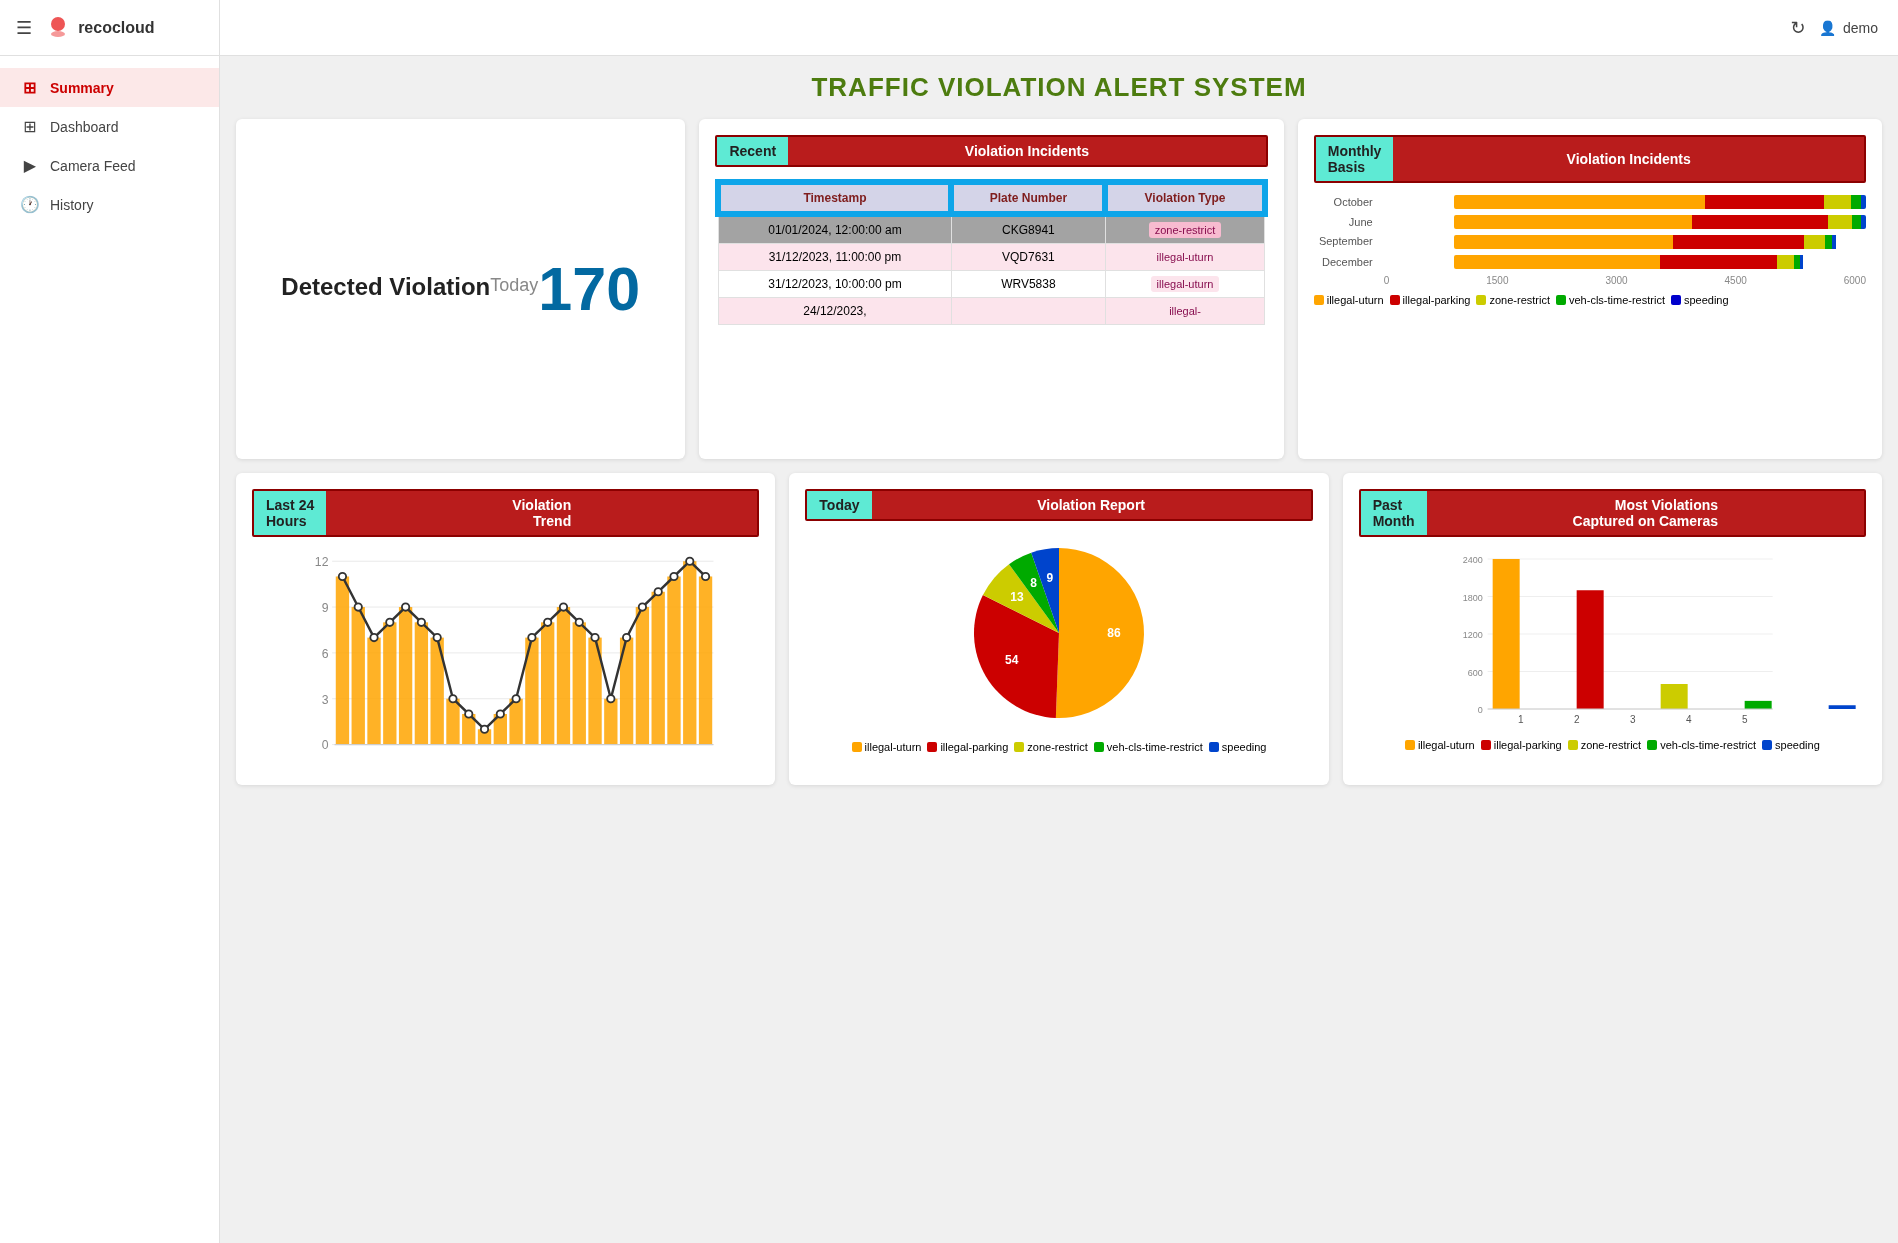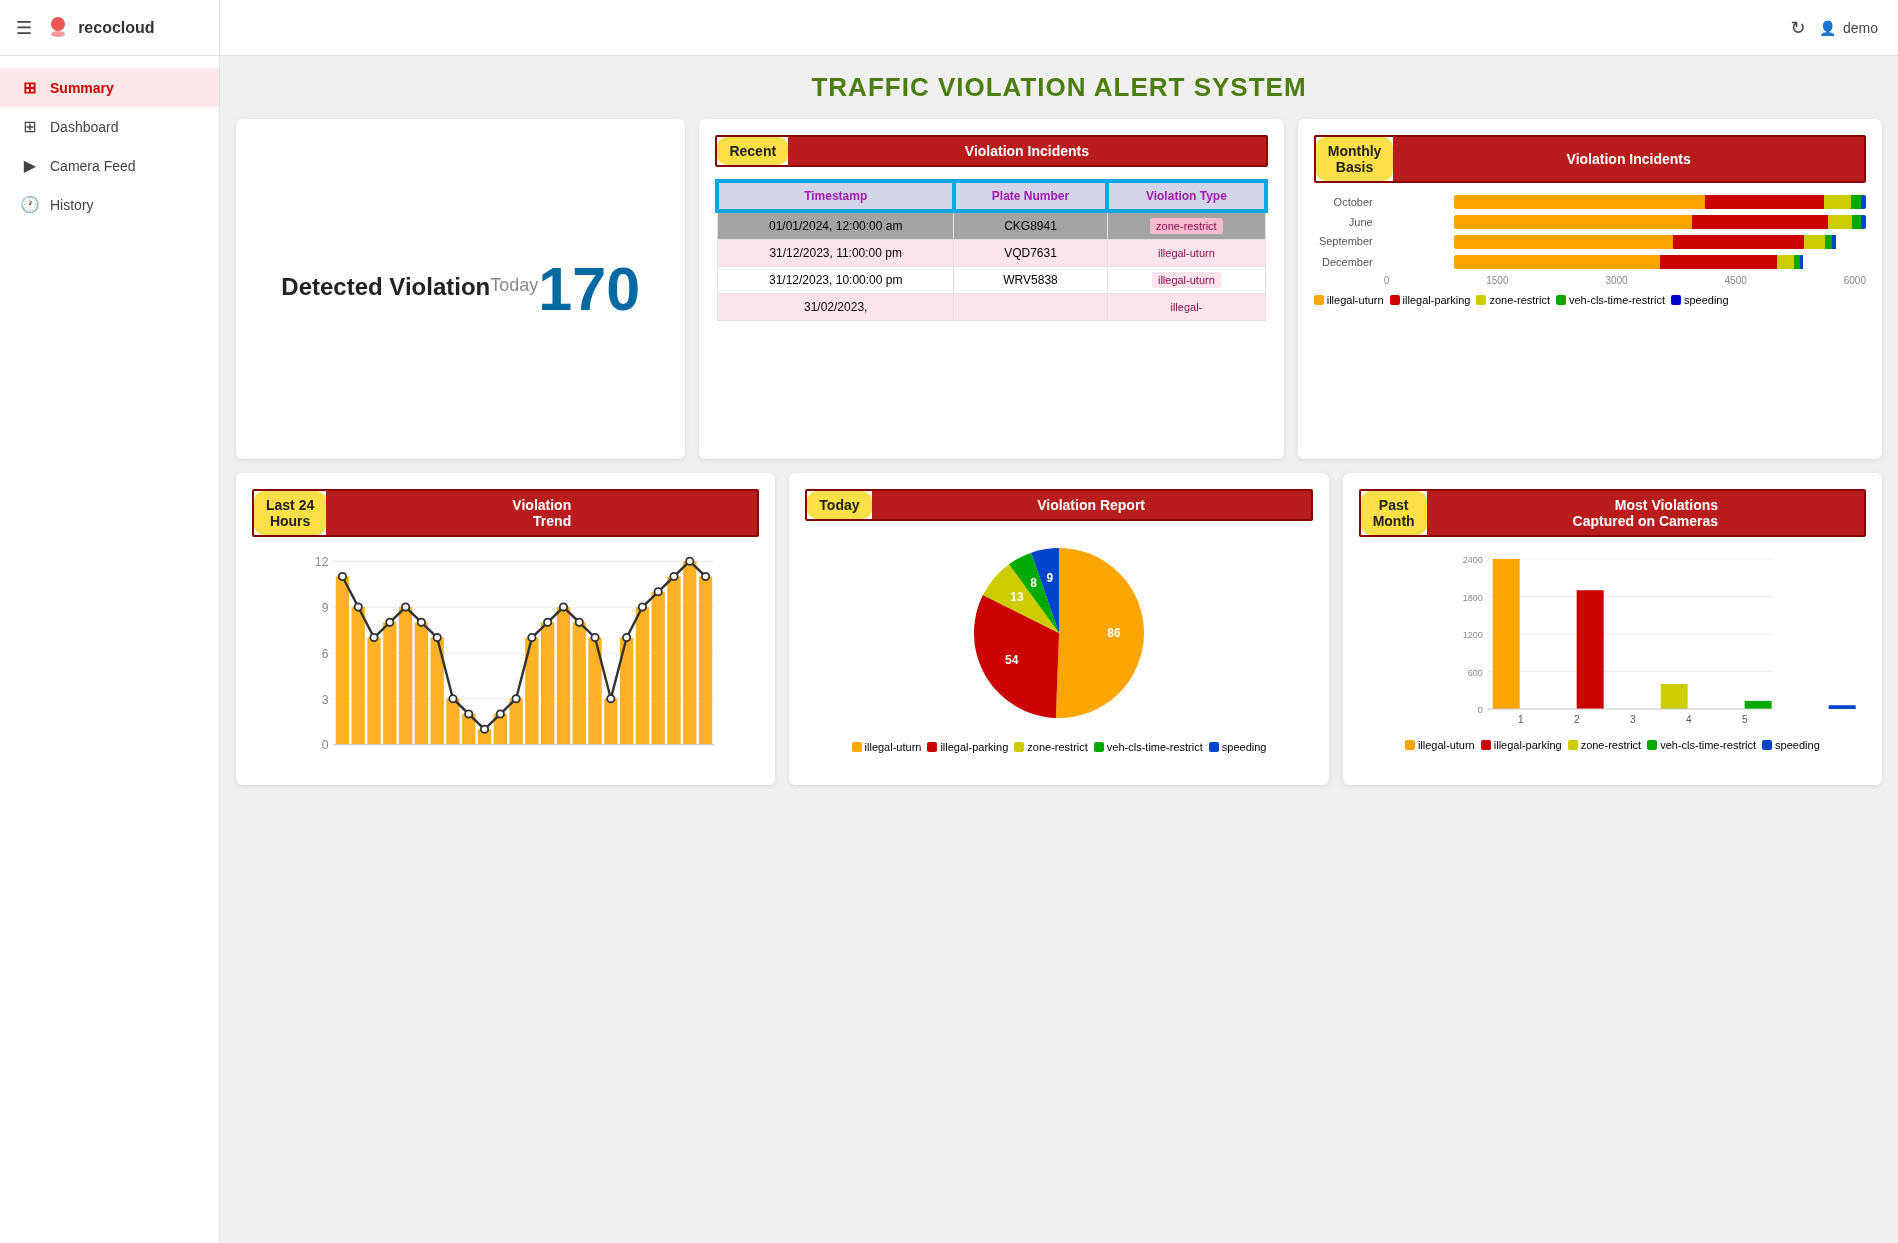--- a/index.html
+++ b/index.html
@@ -93,30 +93,29 @@
 
     
     .card-header-twotone {
       display: flex;
       align-items: stretch;
       margin-bottom: 12px;
       border: 2px solid #8b0000;
       border-radius: 2px;
     }
     .card-header-left {
-      background: #fde047;
+      background: #5eead4;
       color: #222;
       font-weight: 700;
       font-size: 14px;
       padding: 6px 12px;
       display: flex;
       align-items: center;
       justify-content: center;
-      text-align: center;
-      border-radius: 10px;
+      text-align: left;
     }
     .card-header-right {
       background: #b91c1c;
       color: #fff;
       font-weight: 700;
       font-size: 14px;
       padding: 6px 12px;
       flex: 1;
       display: flex;
       align-items: center;
@@ -137,22 +136,22 @@
     .violation-count-number { font-size: 61px; font-weight: 700; color: #0369a1; line-height: 1; }
 
     
     .table-card { min-height: 340px; }
     .violations-table { width: 100%; border-collapse: collapse; font-size: 12px; }
     .violations-table th {
       background: #d4d4e8;
       padding: 6px 8px;
       text-align: center;
       font-weight: 600;
-      color: #a21caf;
-      border: 4px solid #0ea5e9;
+      color: #7f1d1d;
+      border: 6px solid #0ea5e9;
     }
     .violations-table td {
       padding: 6px 8px;
       text-align: center;
       border: 1px solid #e0e0e0;
     }
     .violations-table tr:nth-child(odd) { background: #fff; }
     .violations-table tr:nth-child(even) { background: #fce4ec; }
     .badge-zone { background: #f8bbd0; color: #880e4f; padding: 2px 6px; border-radius: 3px; font-size: 11px; }
     .badge-illegal { background: #fce4ec; color: #880e4f; padding: 2px 6px; border-radius: 3px; font-size: 11px; }
@@ -251,21 +250,21 @@
     <td>31/12/2023, 11:00:00 pm</td>
     <td>VQD7631</td>
     <td><span class="badge-illegal">illegal-uturn</span></td>
   </tr>
                 <tr style="background: rgb(255, 255, 255);">
     <td>31/12/2023, 10:00:00 pm</td>
     <td>WRV5838</td>
     <td><span class="badge-illegal">illegal-uturn</span></td>
   </tr>
                 <tr style="background: rgb(252, 228, 236);">
-    <td>31/02/2023,</td>
+    <td>24/12/2023,</td>
     <td></td>
     <td><span class="badge-illegal">illegal-</span></td>
   </tr>
               </tbody>
           </table>
         </div>
       </div>
 
       <div class="card">
         <div class="card-header-twotone">

